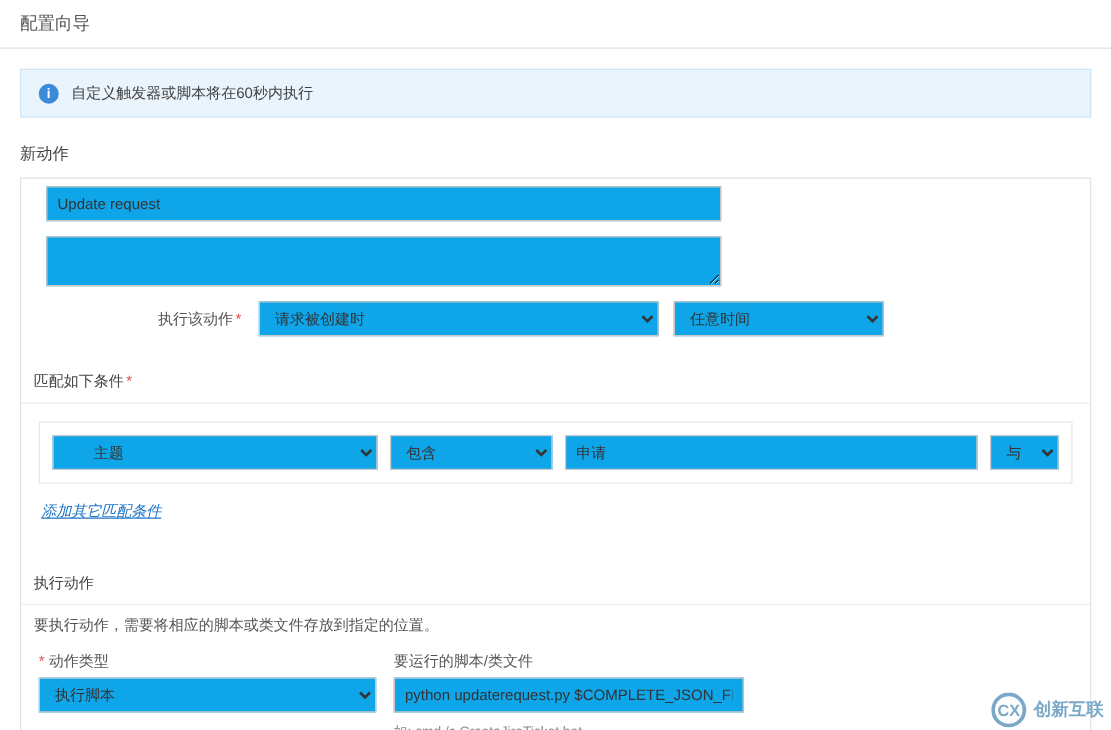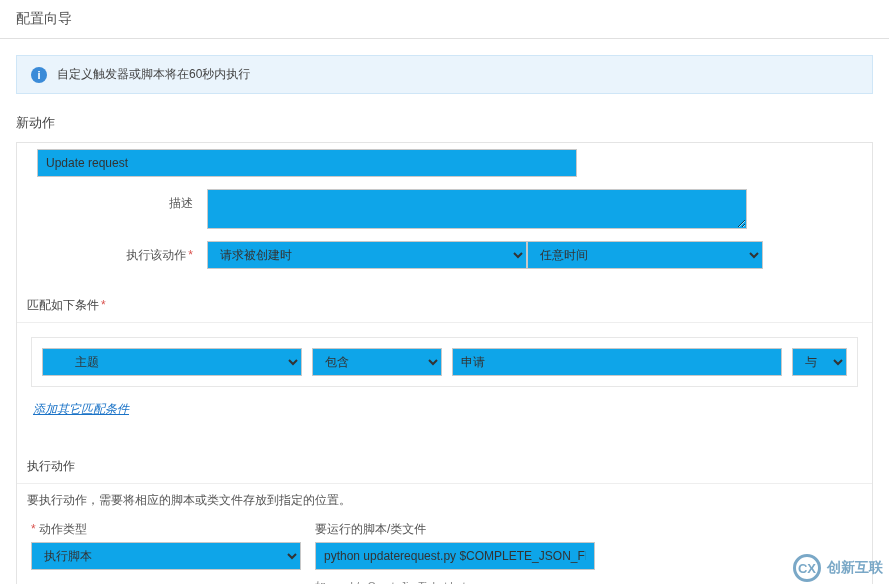--- a/index.html
+++ b/index.html
@@ -10,21 +10,21 @@
   .section-title { padding: 4px 16px 10px; color: #444; font-size: 13px; }
   .panel { margin: 0 16px 16px; border: 1px solid #e4e4e4; background: #fff; }
   .form-row { display: flex; align-items: flex-start; padding: 6px 20px; }
   .form-label { width: 170px; text-align: right; padding-right: 14px; padding-top: 6px; color: #555; }
   .req::after { content: "*"; color: #d9534f; margin-left: 2px; }
   input[type=text], textarea, select { border: 1px solid #c8c8c8; padding: 5px 8px; font-size: 12px; font-family: inherit; color: #333; background: #0ea5e9; }
   input[type=text] { height: 28px; }
   .action-name { width: 540px; }
   .desc { width: 540px; height: 40px; resize: vertical; }
   .sel-trigger { width: 320px; height: 28px; }
-  .sel-time { width: 236px; height: 28px; margin-left: 0; }
+  .sel-time { width: 168px; height: 28px; margin-left: 12px; }
   .sub-header { padding: 8px 10px; color: #444; border-bottom: 1px solid #eee; margin: 14px 0 0; }
   .sub-header.req-label::after { content: "*"; color: #d9534f; margin-left: 2px; }
   .criteria-box { padding: 14px; }
   .criteria-row { display: flex; align-items: center; gap: 10px; border: 1px solid #e7e7e7; padding: 10px; }
   .sel-field { width: 260px; height: 28px; padding-left: 28px; }
   .sel-op { width: 130px; height: 28px; }
   .val-input { flex: 1; height: 28px; }
   .sel-logic { width: 55px; height: 28px; }
   .add-link { display: inline-block; margin: 14px 2px 4px; color: #1b73c7; text-decoration: underline; cursor: pointer; font-style: italic; }
   .exec-section { padding: 0 0 14px; }
@@ -51,21 +51,20 @@
 
 <div class="section-title">新动作</div>
 
 <div class="panel">
 
   <div class="form-row">
     <input type="text" class="action-name" value="Update request" style="">
   </div>
 
   <div class="form-row">
-    <div class="form-label">描述</div>
     <textarea class="desc" style=""></textarea>
   </div>
 
   <div class="form-row">
     <div class="form-label req">执行该动作</div>
     <select class="sel-trigger">
       <option>请求被创建时</option>
     </select>
     <select class="sel-time">
       <option>任意时间</option>

